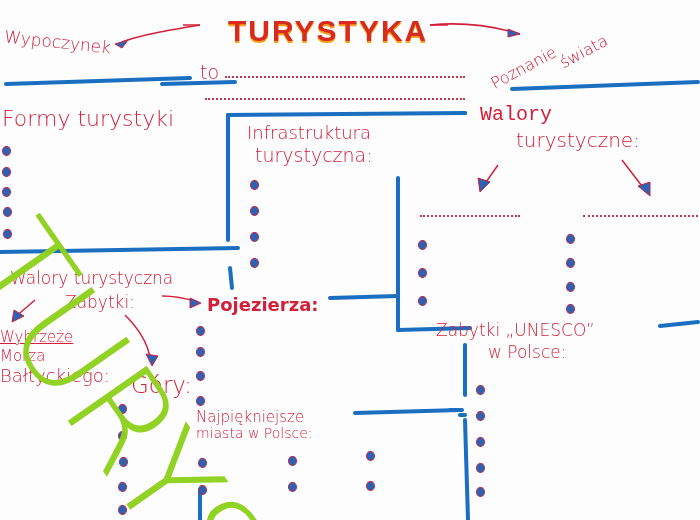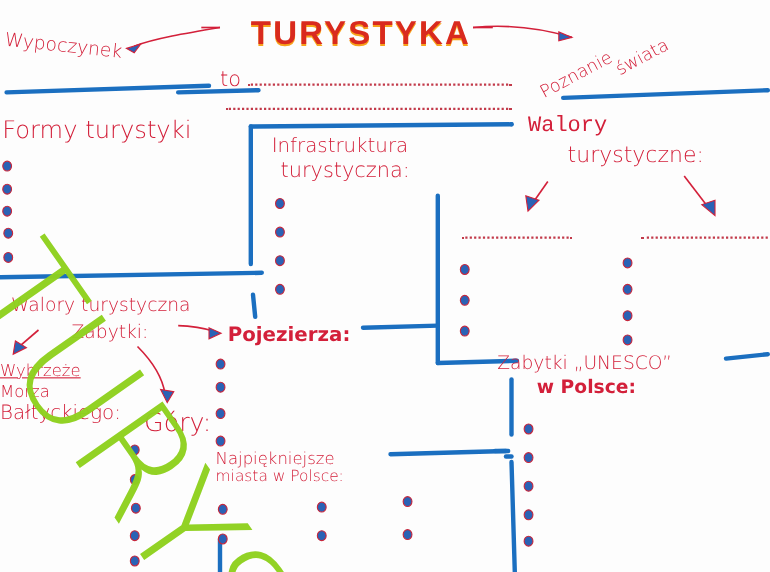--- a/index.html
+++ b/index.html
@@ -113,22 +113,22 @@
 
 <div class="hand" style="left:196px;top:410px;font-size:15px;">Najpiękniejsze</div>
 <div class="hand" style="left:196px;top:426px;font-size:14px;">miasta w Polsce:</div>
 <div class="bullet" style="left:198px;top:458px;"></div>
 <div class="bullet" style="left:198px;top:485px;"></div>
 <div class="bullet" style="left:288px;top:456px;"></div>
 <div class="bullet" style="left:288px;top:482px;"></div>
 <div class="bullet" style="left:366px;top:451px;"></div>
 <div class="bullet" style="left:366px;top:481px;"></div>
 
-<div class="hand" style="left:452px;top:322px;font-size:17px;">Zabytki „UNESCO”</div>
-<div class="hand" style="left:488px;top:344px;font-size:17px;font-weight:bold;">w Polsce:</div>
+<div class="hand" style="left:436px;top:322px;font-size:17px;">Zabytki „UNESCO”</div>
+<div class="hand" style="left:488px;top:344px;font-size:17px;">w Polsce:</div>
 <div class="bullet" style="left:476px;top:385px;"></div>
 <div class="bullet" style="left:476px;top:411px;"></div>
 <div class="bullet" style="left:476px;top:437px;"></div>
 <div class="bullet" style="left:476px;top:463px;"></div>
 <div class="bullet" style="left:476px;top:487px;"></div>
 
 <div class="watermark">
   <span class="wm-text">TURYSTYKA</span>
 </div>
 

